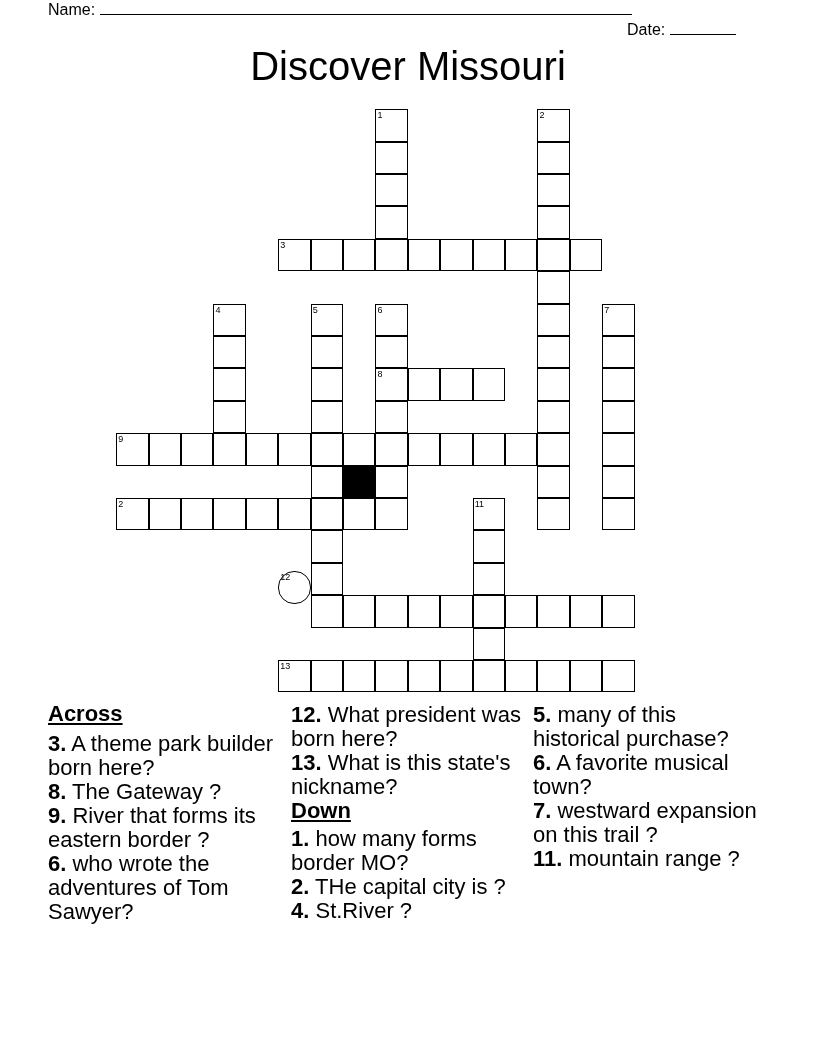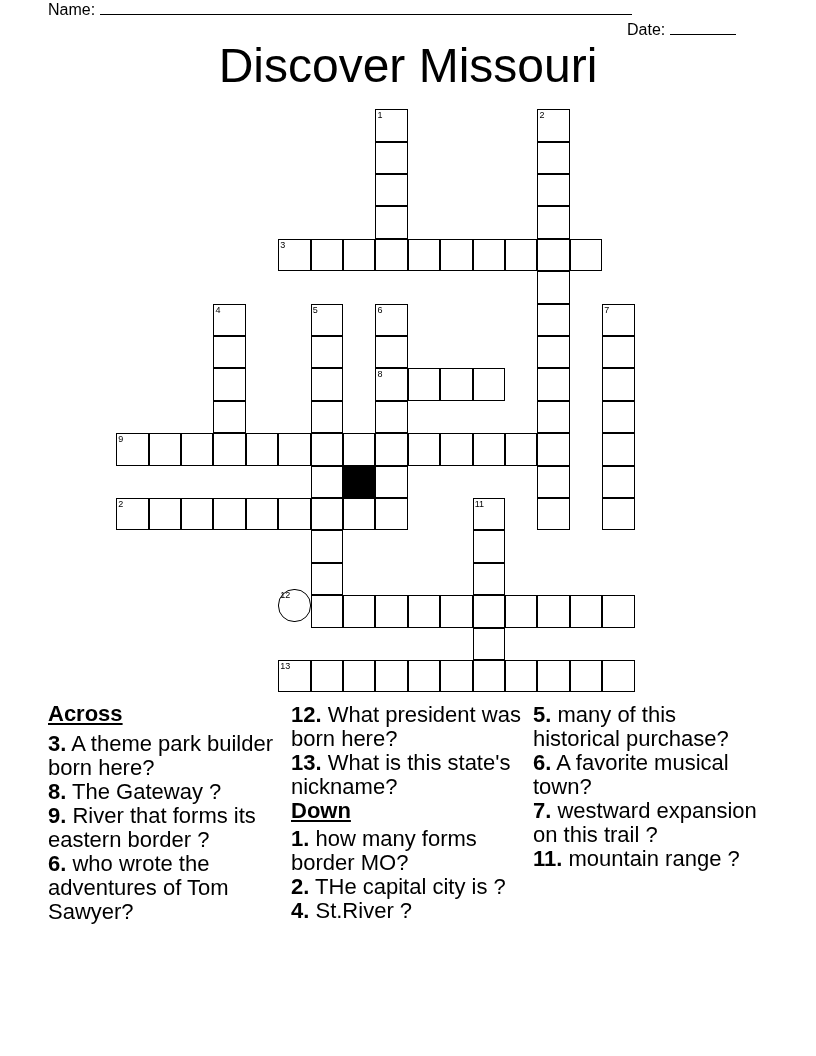--- a/index.html
+++ b/index.html
@@ -1,19 +1,19 @@
 <!DOCTYPE html>
 <html><head>
 <meta charset="utf-8">
 <style>
   html, body { margin:0; padding:0; background:#fff; }
   body { width:816px; height:1056px; position:relative; overflow:hidden; font-family:"Liberation Sans", sans-serif; color:#000; }
   .hdr { position:absolute; top:0; font-size:16px; line-height:20px; }
   .hdr .line { display:inline-block; border-bottom:1px solid #000; height:14px; vertical-align:baseline; }
-  #title { position:absolute; top:36px; left:0; width:816px; text-align:center; font-size:48px; line-height:60px; }
+  #title { position:absolute; top:36px; left:0; width:816px; text-align:center; font-size:40px; line-height:60px; }
   #grid { position:absolute; left:117px; top:110px; }
   .cell { position:absolute; width:32.4px; height:32.4px; box-sizing:border-box; border:1.5px solid #000; background:#fff; margin-left:-0.75px; margin-top:-0.75px; }
   .cell.black { background:#000; }
   .cell .num { position:absolute; left:1px; top:0px; font-size:9px; line-height:10px; }
   .col { position:absolute; top:700px; font-size:22px; line-height:24px; }
   .col h3 { margin:0; font-size:22px; font-weight:bold; text-decoration:underline; line-height:28px; }
   .clue { margin:0; }
   .clue b { font-weight:bold; }
 </style>
 </head>
@@ -127,21 +127,21 @@
     <div class="cell" style="left: 162px; top: 388.8px;"></div>
     <div class="cell" style="left: 226.8px; top: 388.8px;"></div>
     <div class="cell" style="left: 356.4px; top: 388.8px;">
       <span class="num">11</span>
     </div>
     <div class="cell" style="left: 356.4px; top: 421.2px;"></div>
     <div class="cell" style="left: 356.4px; top: 453.6px;"></div>
     <div class="cell" style="left: 356.4px; top: 486px;"></div>
     <div class="cell" style="left: 356.4px; top: 518.4px;"></div>
     <div class="cell" style="left: 356.4px; top: 550.8px;"></div>
-    <div class="cell" style="left: 162px; top: 480px; border-radius: 16px;">
+    <div class="cell" style="left: 162px; top: 462px; border-radius: 16px;">
       <span class="num">12</span>
     </div>
     <div class="cell" style="left: 226.8px; top: 486px;"></div>
     <div class="cell" style="left: 259.2px; top: 486px;"></div>
     <div class="cell" style="left: 291.6px; top: 486px;"></div>
     <div class="cell" style="left: 324px; top: 486px;"></div>
     <div class="cell" style="left: 388.8px; top: 486px;"></div>
     <div class="cell" style="left: 421.2px; top: 486px;"></div>
     <div class="cell" style="left: 453.6px; top: 486px;"></div>
     <div class="cell" style="left: 486px; top: 486px;"></div>

